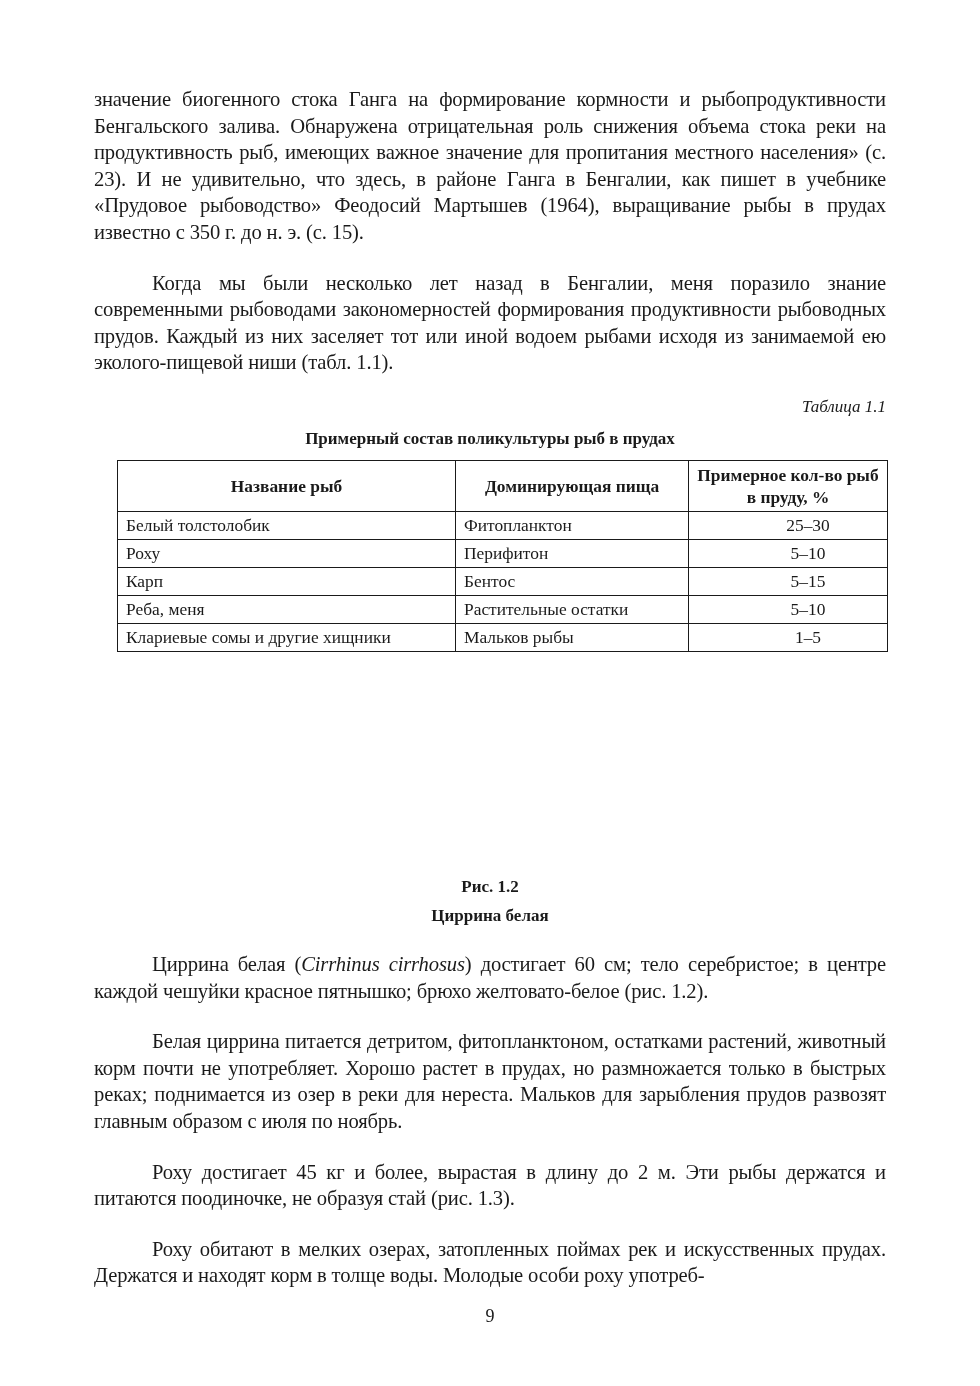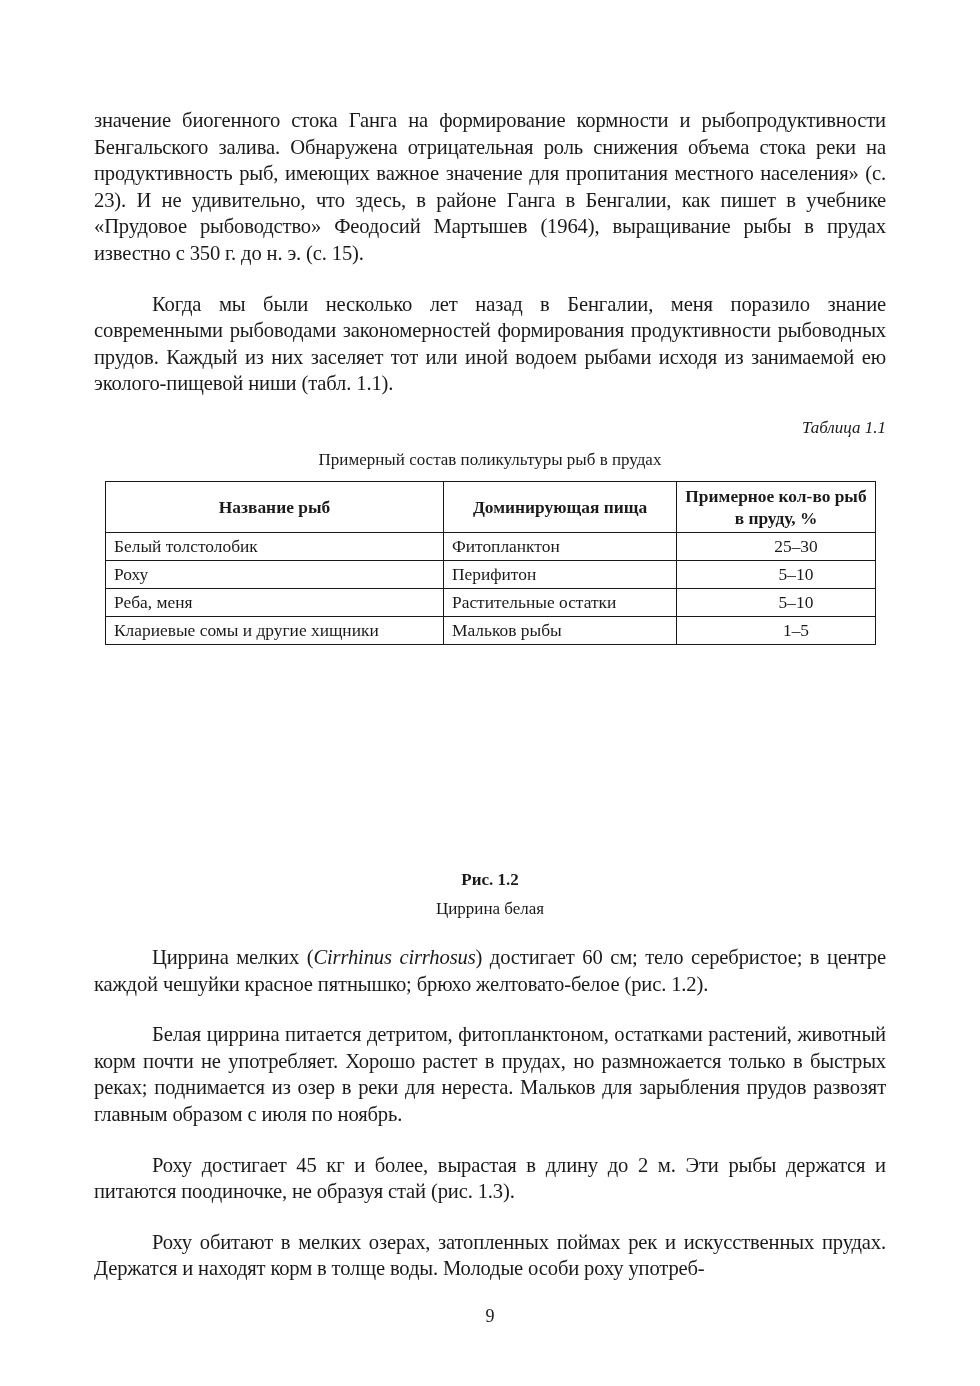--- a/index.html
+++ b/index.html
@@ -1,49 +1,50 @@
 <!DOCTYPE html>
 <html><head>
 <meta charset="utf-8">
 <style>
   html, body { margin: 0; padding: 0; background: #ffffff; }
   body { width: 980px; height: 1386px; position: relative; overflow: hidden; }
   .page {
-    position: absolute; left: 94px; top: 107px; width: 792px;
+    position: absolute; left: 94px; top: 86px; width: 792px;
     font-family: "Liberation Serif", serif; color: #1a1a1a;
   }
   .para {
     font-size: 20.6px; line-height: 26.6px; text-align: justify;
     margin: 0; letter-spacing: -0.15px;
   }
   .indent { text-indent: 58px; margin-top: 24px; }
   .table-label {
     text-align: right; font-style: italic; font-size: 17px;
     margin-top: 20px; height: 22px; line-height: 22px;
   }
   .table-title {
-    text-align: center; font-weight: normal; font-size: 17px;
+    text-align: center; font-weight: bold; font-size: 17px;
     margin-top: 10px; line-height: 22px;
   }
   table.fish {
-    border-collapse: collapse; margin-top: 10px; margin-left: 11px;
+    border-collapse: collapse; margin-top: 10px; margin-left: 23px;
     width: 771px; font-size: 17.4px; font-family: "Liberation Serif", serif;
   }
   table.fish th, table.fish td { border: 1px solid #1a1a1a; padding: 0 8px; }
   table.fish th { font-weight: bold; height: 50px; line-height: 22px; text-align: center; }
   table.fish td { height: 27px; line-height: 27px; }
   table.fish td.c { text-align: center; padding-left: 48px; }
   .col1 { width: 321px; } .col2 { width: 216px; } .col3 { width: 182px; }
   .figure-space { height: 224px; }
   .fig-num {
     text-align: center; font-weight: bold; font-size: 17px; line-height: 22px;
   }
   .fig-caption {
     text-align: center; font-size: 17px; line-height: 22px; margin-top: 7px;
     margin-bottom: 6px;
+    font-weight: bold;
   }
   .page-number {
     position: absolute; top: 1306px; left: 0; width: 980px; text-align: center;
     font-family: "Liberation Serif", serif; font-size: 18px; color: #1a1a1a;
   }
   i { font-style: italic; }
 </style>
 </head>
 <body>
 
@@ -67,36 +68,41 @@
         <td>Белый толстолобик</td>
         <td>Фитопланктон</td>
         <td class="c">25–30</td>
       </tr>
       <tr>
         <td>Роху</td>
         <td>Перифитон</td>
         <td class="c">5–10</td>
       </tr>
       <tr>
+        <td>Карп</td>
+        <td>Бентос</td>
+        <td class="c">5–15</td>
+      </tr>
+      <tr>
         <td>Реба, меня</td>
         <td>Растительные остатки</td>
         <td class="c">5–10</td>
       </tr>
       <tr>
         <td>Клариевые сомы и другие хищники</td>
         <td>Мальков рыбы</td>
         <td class="c">1–5</td>
       </tr>
     </tbody>
   </table>
 
   <div class="figure-space"></div>
 
   <div class="fig-num">Рис. 1.2</div>
   <div class="fig-caption">Циррина белая</div>
 
-  <p class="para indent"><span>Циррина мелких (</span><i>Cirrhinus cirrhosus</i><span>) достигает 60 см; тело серебристое; в центре каждой чешуйки красное пятнышко; брюхо желтовато-белое (рис. 1.2).</span></p>
+  <p class="para indent"><span>Циррина белая (</span><i>Cirrhinus cirrhosus</i><span>) достигает 60 см; тело серебристое; в центре каждой чешуйки красное пятнышко; брюхо желтовато-белое (рис. 1.2).</span></p>
   <p class="para indent">Белая циррина питается детритом, фитопланктоном, остатками растений, животный корм почти не употребляет. Хорошо растет в прудах, но размножается только в быстрых реках; поднимается из озер в реки для нереста. Мальков для зарыбления прудов развозят главным образом с июля по ноябрь.</p>
   <p class="para indent">Роху достигает 45 кг и более, вырастая в длину до 2 м. Эти рыбы держатся и питаются поодиночке, не образуя стай (рис. 1.3).</p>
   <p class="para indent">Роху обитают в мелких озерах, затопленных поймах рек и искусственных прудах. Держатся и находят корм в толще воды. Молодые особи роху употреб-</p>
 </div>
 
 <div class="page-number">9</div>
 
 </body></html>

